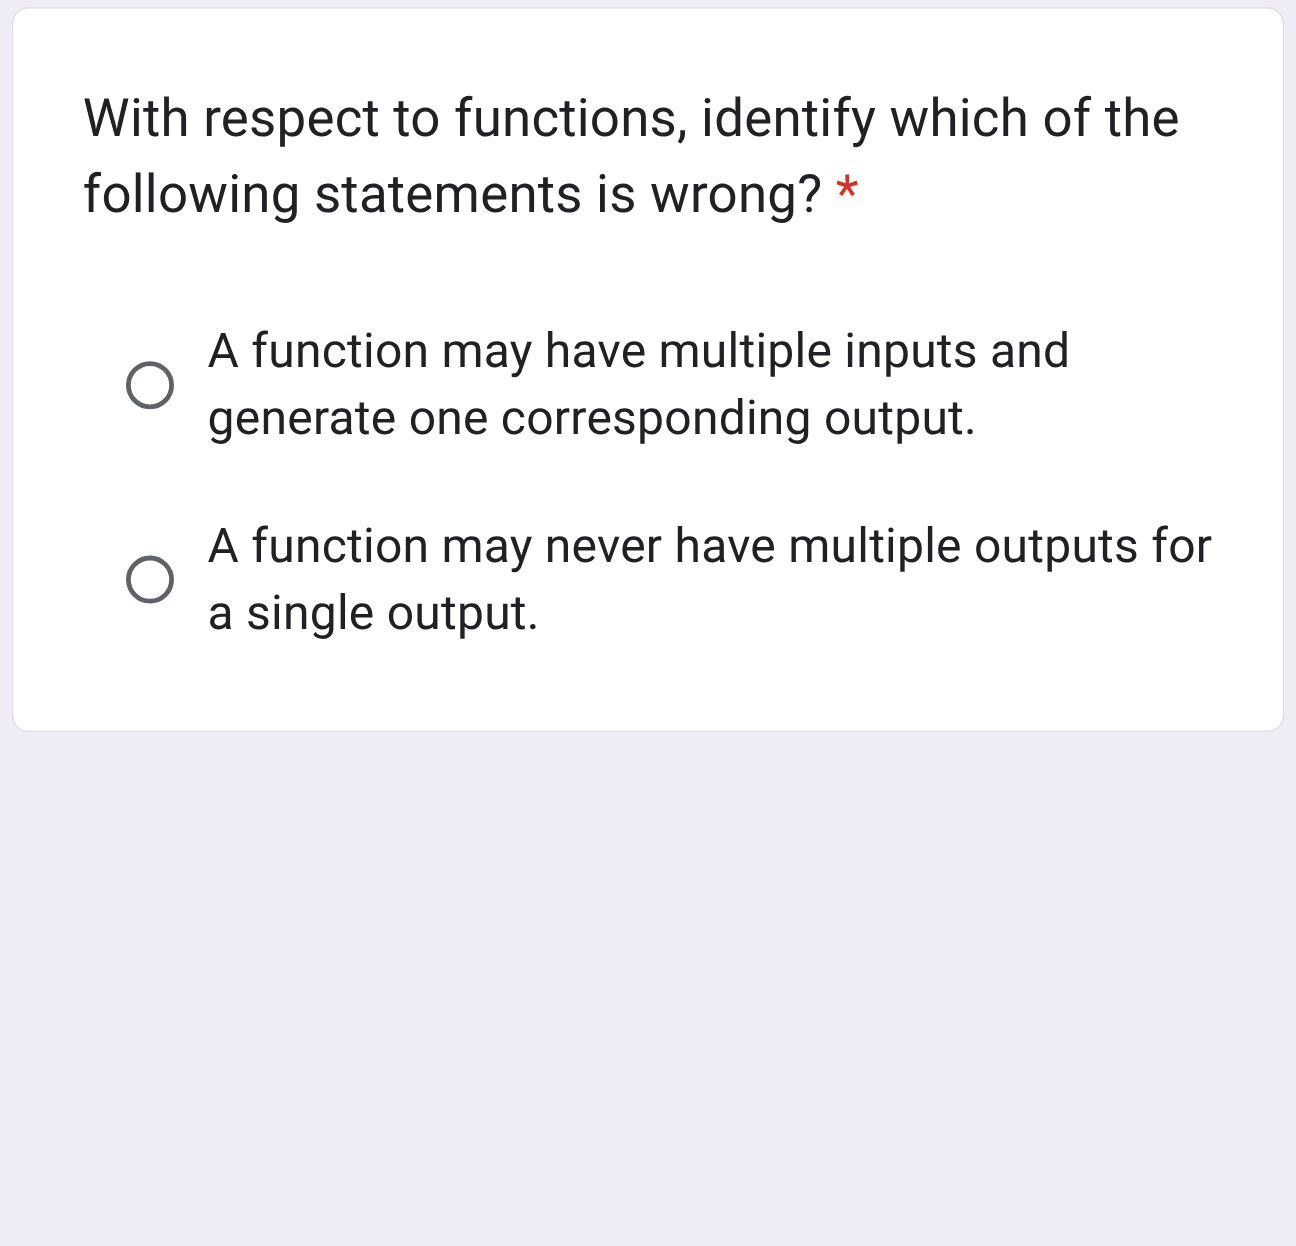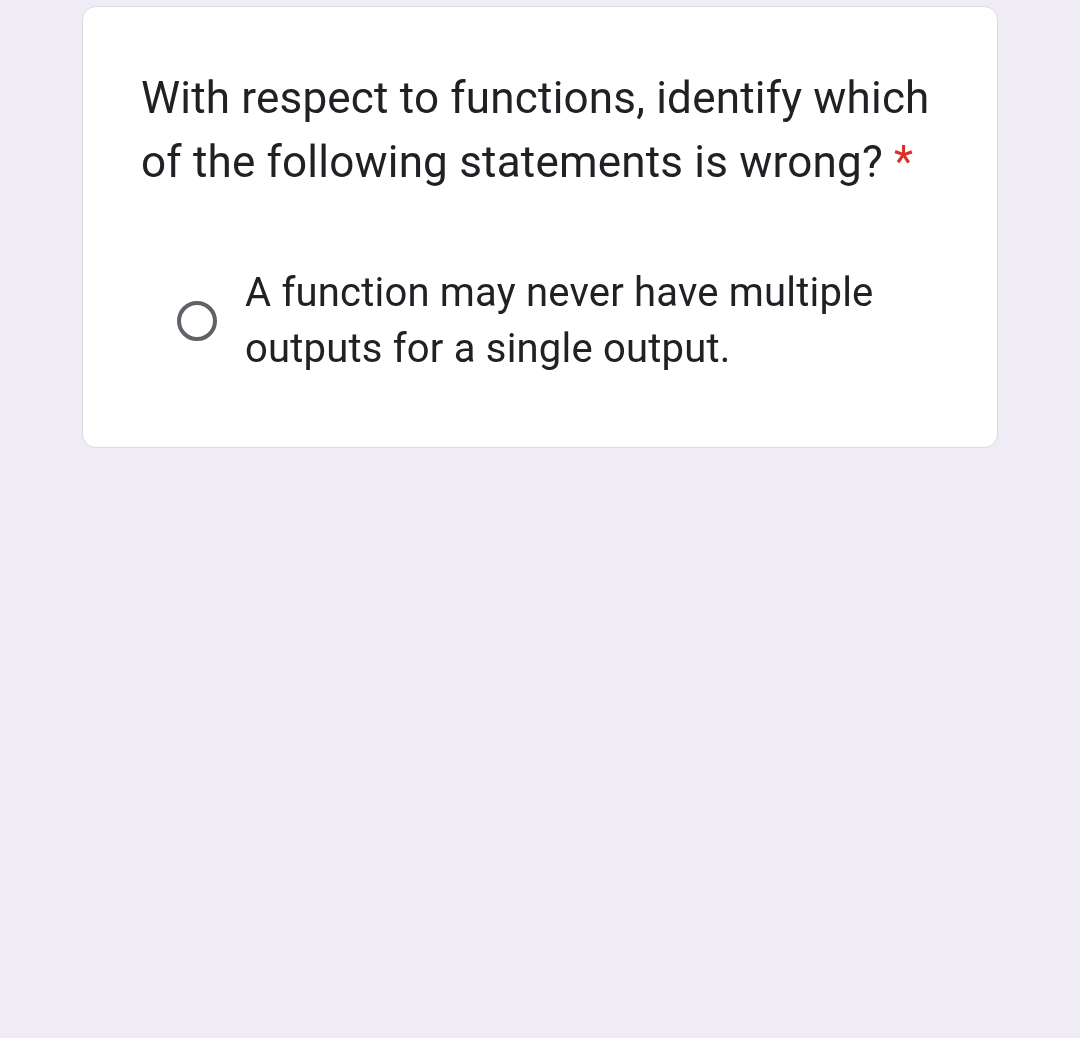--- a/index.html
+++ b/index.html
@@ -13,21 +13,21 @@
     width: 1080px;
     height: 1038px;
     display: flex;
     align-items: flex-start;
     justify-content: center;
   }
   .card {
     background: #ffffff;
     border-radius: 14px;
     border: 1px solid #dadce0;
-    width: 916px;
+    width: 1060px;
     margin-top: 6px;
     padding: 60px 58px 70px 58px;
   }
   .question-title {
     font-size: 44px;
     color: #202124;
     line-height: 1.45;
     letter-spacing: 0.2px;
     margin-bottom: 70px;
     font-weight: 400;
@@ -66,16 +66,20 @@
 </head>
 <body>
 
 <div class="card">
   <div class="question-title">
     <span>With respect to functions, identify which of the following statements is wrong?</span><span class="required"> *</span>
   </div>
   <div class="options">
     <label class="option">
       <span class="radio"></span>
+      <span class="option-label">A function may have multiple inputs and generate one corresponding output.</span>
+    </label>
+    <label class="option">
+      <span class="radio"></span>
       <span class="option-label">A function may never have multiple outputs for a single output.</span>
     </label>
   </div>
 </div>
 
 </body></html>

